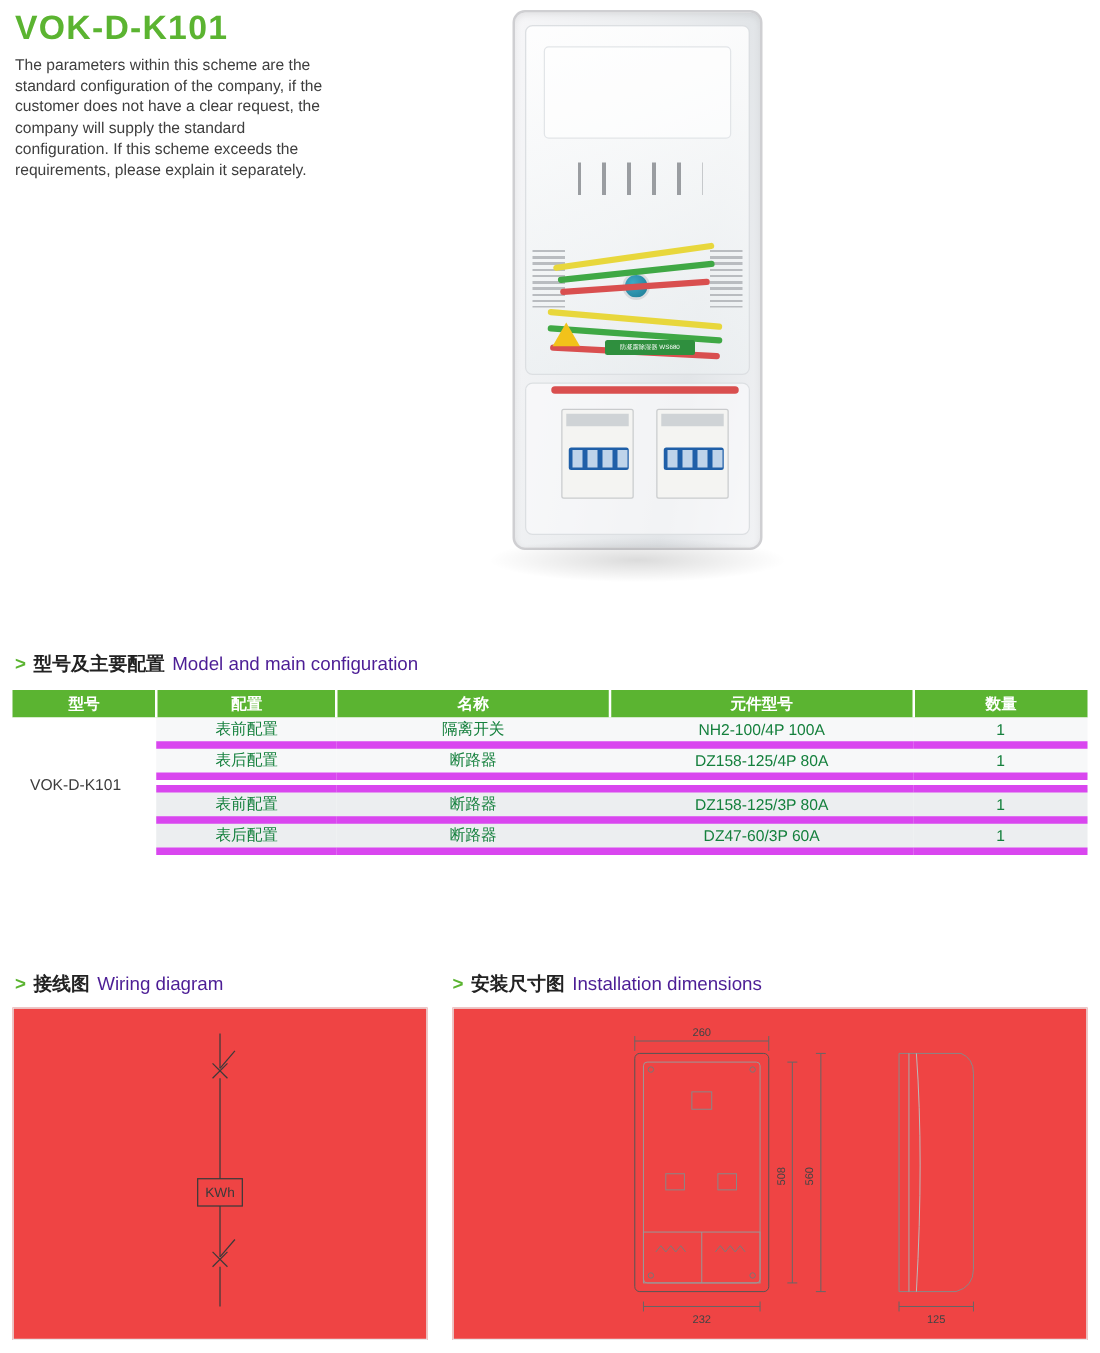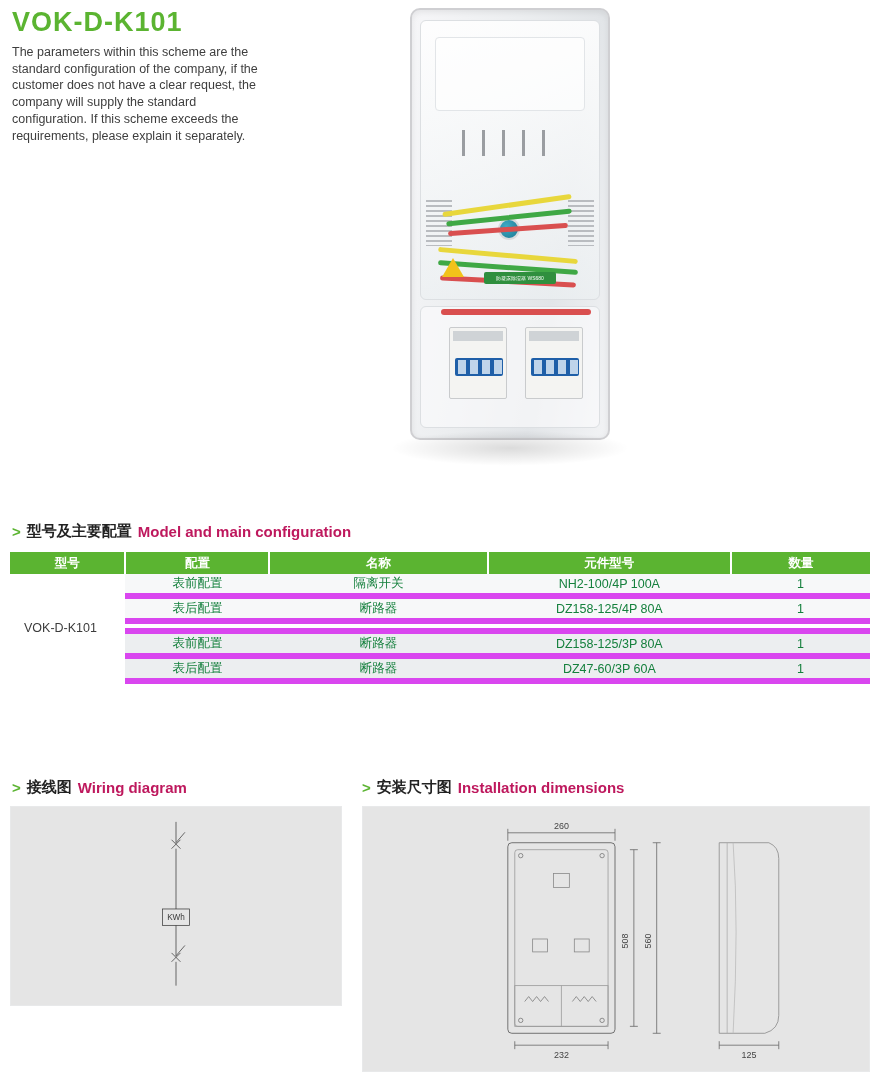--- a/index.html
+++ b/index.html
@@ -198,21 +198,21 @@
   
   .sec-title {
     font-size: 15px;
     font-weight: bold;
     color: #222;
     display: flex;
     align-items: center;
     gap: 6px;
   }
   .sec-title .arrow { color: #5bb431; font-weight: bold; font-size: 15px; }
-  .sec-title .en { font-weight: bold; color: #be185d; }
+  .sec-title .en { font-weight: normal; color: #4c1d95; }
 
   #config-title { position: absolute; left: 12px; top: 522px; }
 
   
   .cfg-table {
     position: absolute;
     left: 10px; top: 552px;
     width: 860px;
     border-collapse: collapse;
     font-size: 12.5px;
@@ -248,25 +248,25 @@
   .col3 { width: 220px; }
   .col4 { width: 245px; }
   .col5 { width: 140px; }
 
   
   #wiring-title { position: absolute; left: 12px; top: 778px; }
   #dims-title  { position: absolute; left: 362px; top: 778px; }
 
   .panel {
     position: absolute;
-    background: #e5e5e5;
+    background: #ef4444;
     border: 1px solid #e8e9ea;
     text-decoration: underline;
   }
-  #wiring-panel { left: 10px; top: 806px; width: 332px; height: 200px; }
+  #wiring-panel { left: 10px; top: 806px; width: 332px; height: 266px; }
   #dims-panel   { left: 362px; top: 806px; width: 508px; height: 266px; }
 
   
   .wd { position: absolute; left: 0; top: 0; width: 100%; height: 100%; }
 </style>
 </head>
 <body>
 
 <div class="header">
   <h1 class="model-title">VOK-D-K101</h1>

